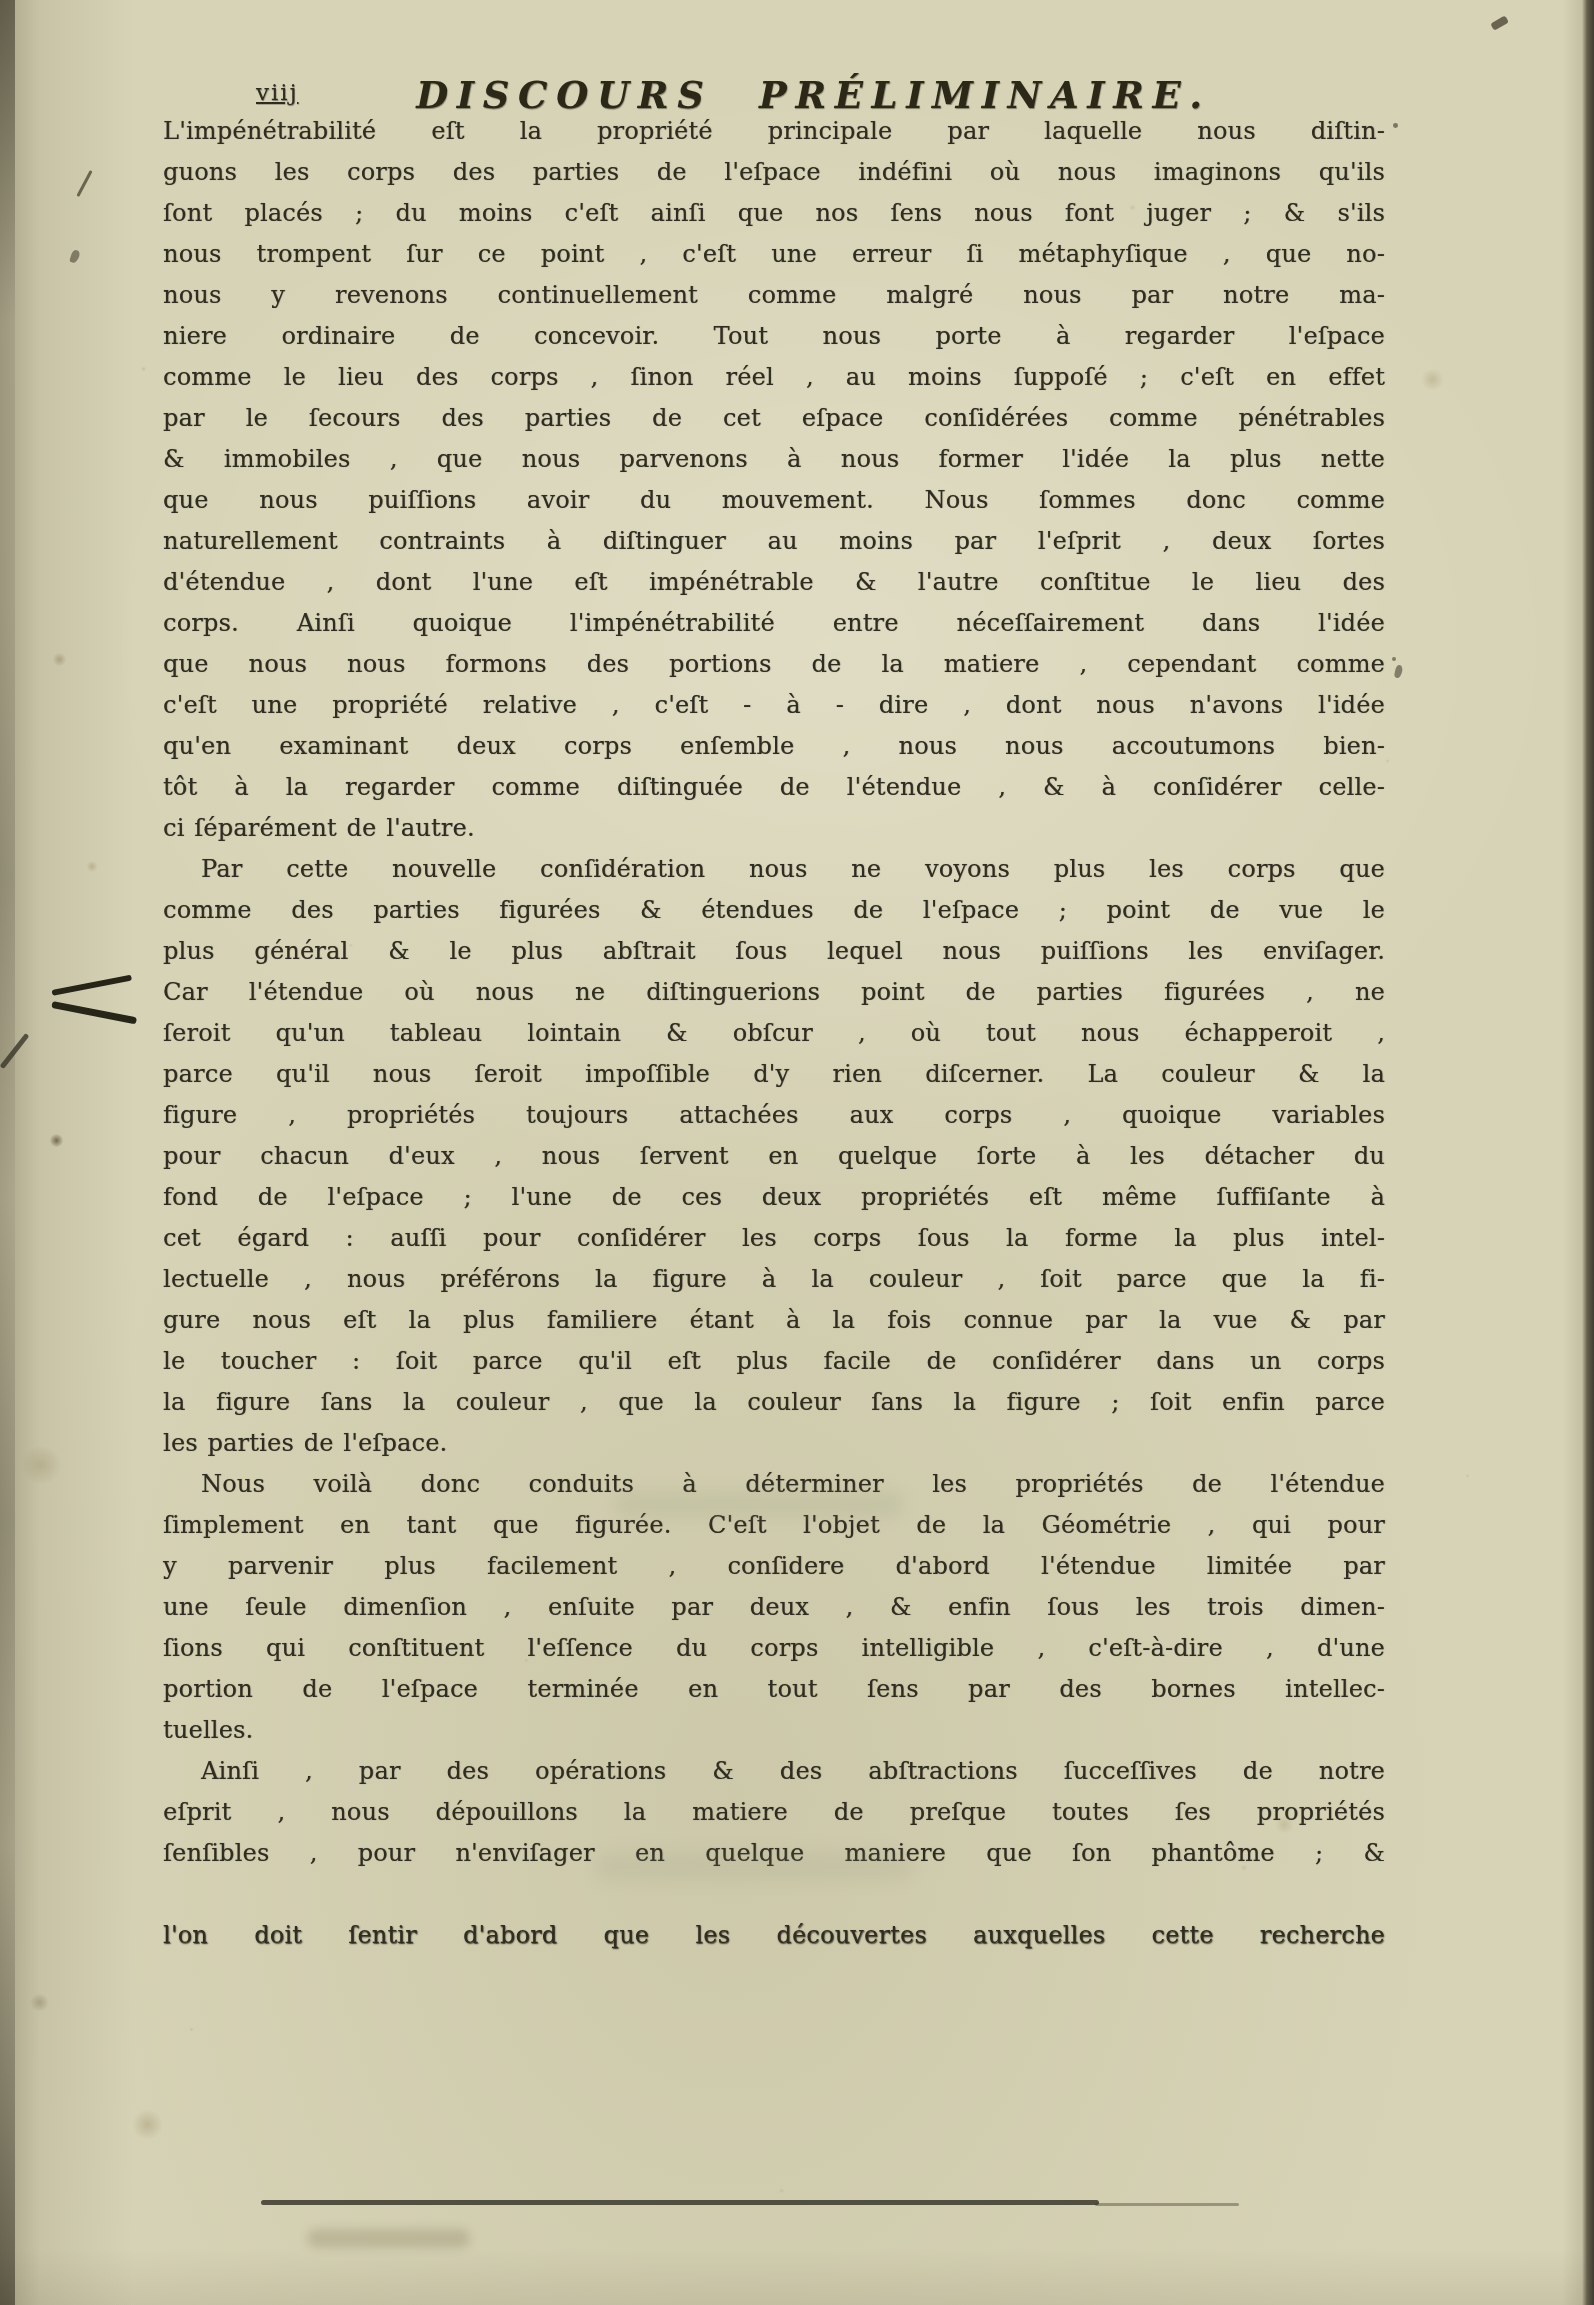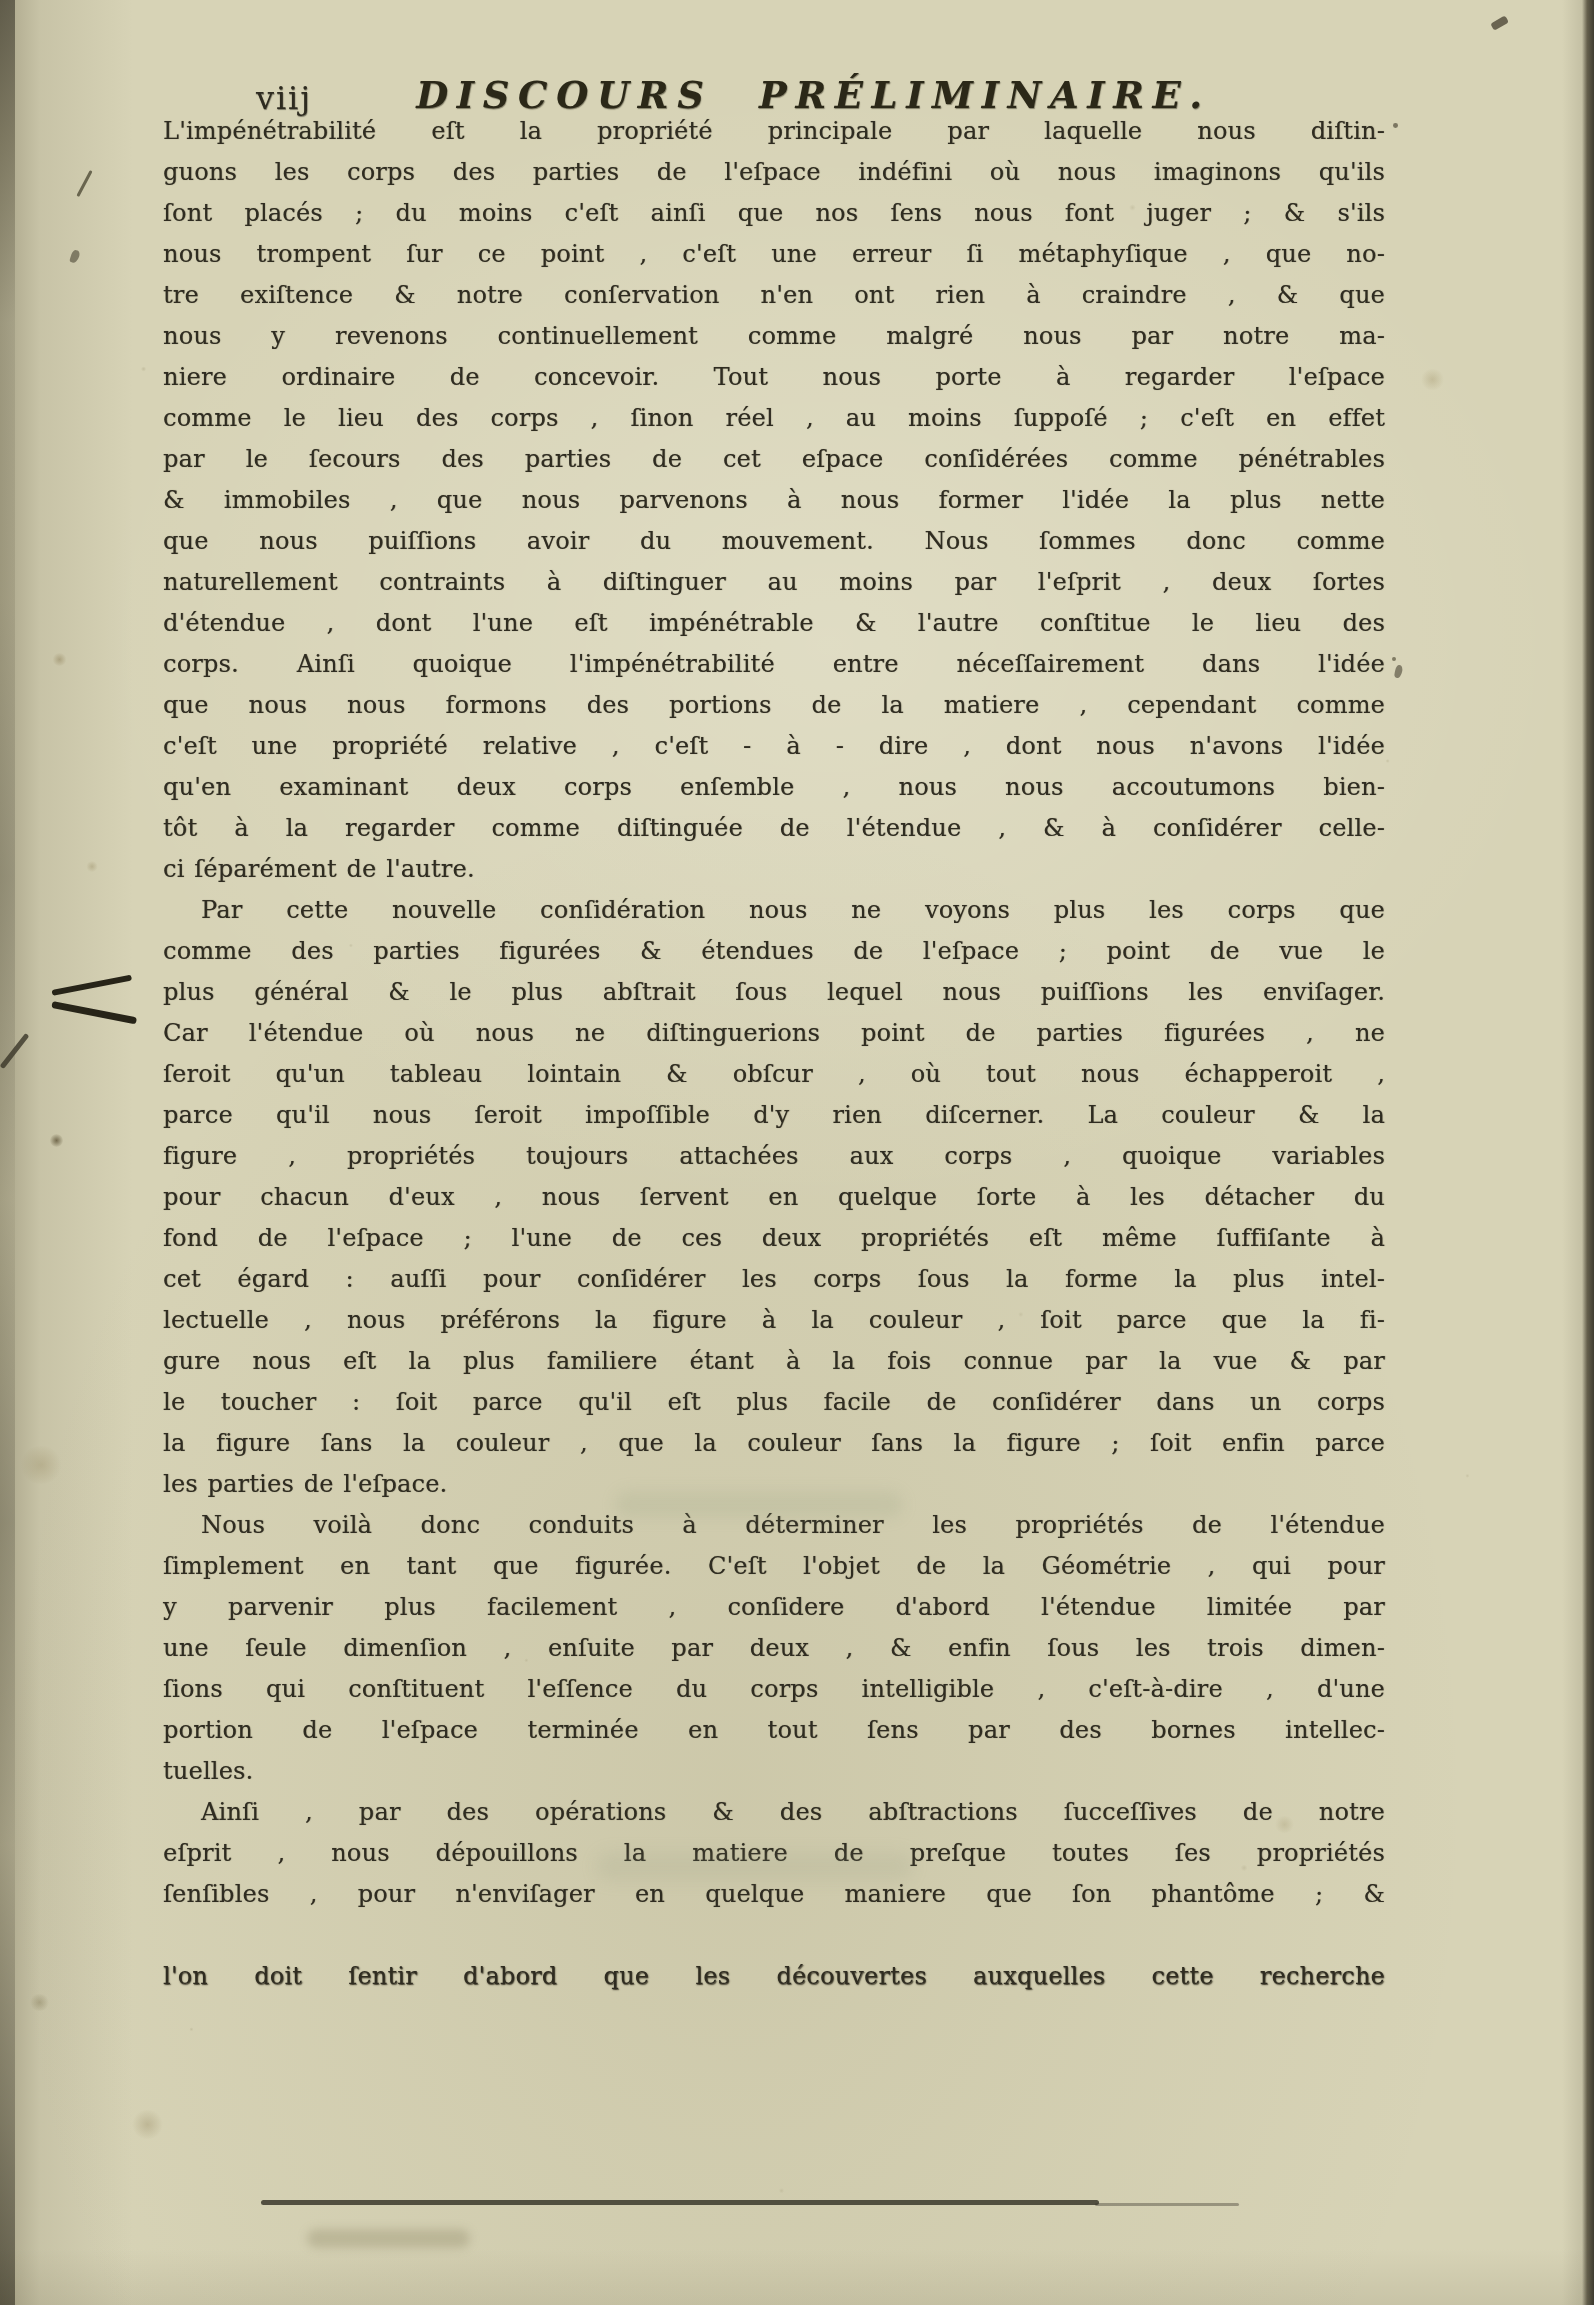--- a/index.html
+++ b/index.html
@@ -23,22 +23,22 @@
       radial-gradient(4.8px 4.8px at 71% 9%,  rgba(96,84,44,.12), transparent 70%),
       radial-gradient(2.9px 2.9px at 87% 33%, rgba(96,84,44,.15), transparent 70%),
       radial-gradient(3.8px 3.8px at 64% 57%, rgba(96,84,44,.10), transparent 70%),
       radial-gradient(2.9px 2.9px at 33% 72%, rgba(96,84,44,.13), transparent 70%),
       radial-gradient(4.8px 4.8px at 78% 81%, rgba(96,84,44,.12), transparent 70%),
       radial-gradient(2.9px 2.9px at 12% 88%, rgba(96,84,44,.15), transparent 70%),
       radial-gradient(3.8px 3.8px at 49% 95%, rgba(96,84,44,.11), transparent 70%),
       radial-gradient(2.9px 2.9px at 92% 64%, rgba(96,84,44,.13), transparent 70%);
   }
   .pagenum{
-    position:absolute;left:256px;top:79px;font-size:32px;color:#2e2b20;
-    letter-spacing:1.9px;text-shadow:0.5px 0.5px 0.9px rgba(46,43,32,.55);
+    position:absolute;left:256px;top:79px;font-size:23px;color:#2e2b20;
+    letter-spacing:1.9px;text-shadow:0.5px 0.5px 0.9px rgba(46,43,32,.55);text-decoration:underline;
   }
   .running-title{
     position:absolute;left:172px;top:73px;width:1222px;text-align:center;text-indent:61px;
     font-style:italic;font-weight:bold;font-size:37px;letter-spacing:8.6px;word-spacing:25px;
     color:#2b2818;text-shadow:0.6px 0.6px 1px rgba(43,40,24,.5);
   }
   .textblock{position:absolute;left:163px;top:111px;width:1222px;}
   .para{margin:0;}
   .line{
     font-size:24px;line-height:41px;color:#2f2c21;
@@ -72,21 +72,20 @@
 
   <span class="pagenum">viij</span>
   <div class="running-title">DISCOURS PRÉLIMINAIRE.</div>
 
   <div class="textblock">
       <div class="para">
         <div class="line">L'impénétrabilité eſt la propriété principale par laquelle nous diſtin-</div>
         <div class="line">guons les corps des parties de l'eſpace indéfini où nous imaginons qu'ils</div>
         <div class="line">ſont placés ; du moins c'eſt ainſi que nos ſens nous font juger ; &amp; s'ils</div>
         <div class="line">nous trompent ſur ce point , c'eſt une erreur ſi métaphyſique , que no-</div>
-        <div class="line">tre exiſtence &amp; notre conſervation n'en ont rien à craindre , &amp; que</div>
         <div class="line">nous y revenons continuellement comme malgré nous par notre ma-</div>
         <div class="line">niere ordinaire de concevoir. Tout nous porte à regarder l'eſpace</div>
         <div class="line">comme le lieu des corps , ſinon réel , au moins ſuppoſé ; c'eſt en effet</div>
         <div class="line">par le ſecours des parties de cet eſpace conſidérées comme pénétrables</div>
         <div class="line">&amp; immobiles , que nous parvenons à nous former l'idée la plus nette</div>
         <div class="line">que nous puiſſions avoir du mouvement. Nous ſommes donc comme</div>
         <div class="line">naturellement contraints à diſtinguer au moins par l'eſprit , deux ſortes</div>
         <div class="line">d'étendue , dont l'une eſt impénétrable &amp; l'autre conſtitue le lieu des</div>
         <div class="line">corps. Ainſi quoique l'impénétrabilité entre néceſſairement dans l'idée</div>
         <div class="line">que nous nous formons des portions de la matiere , cependant comme</div>

